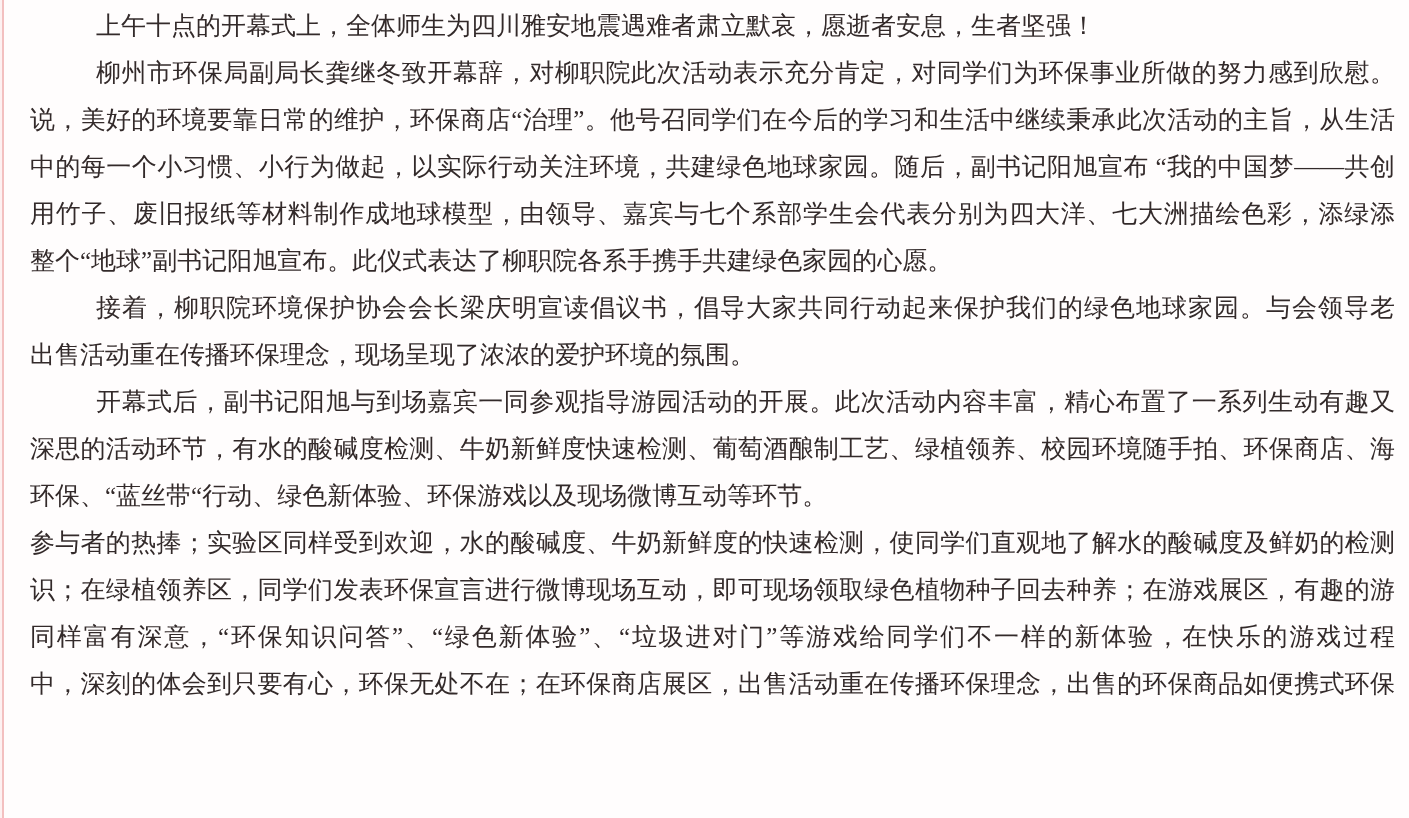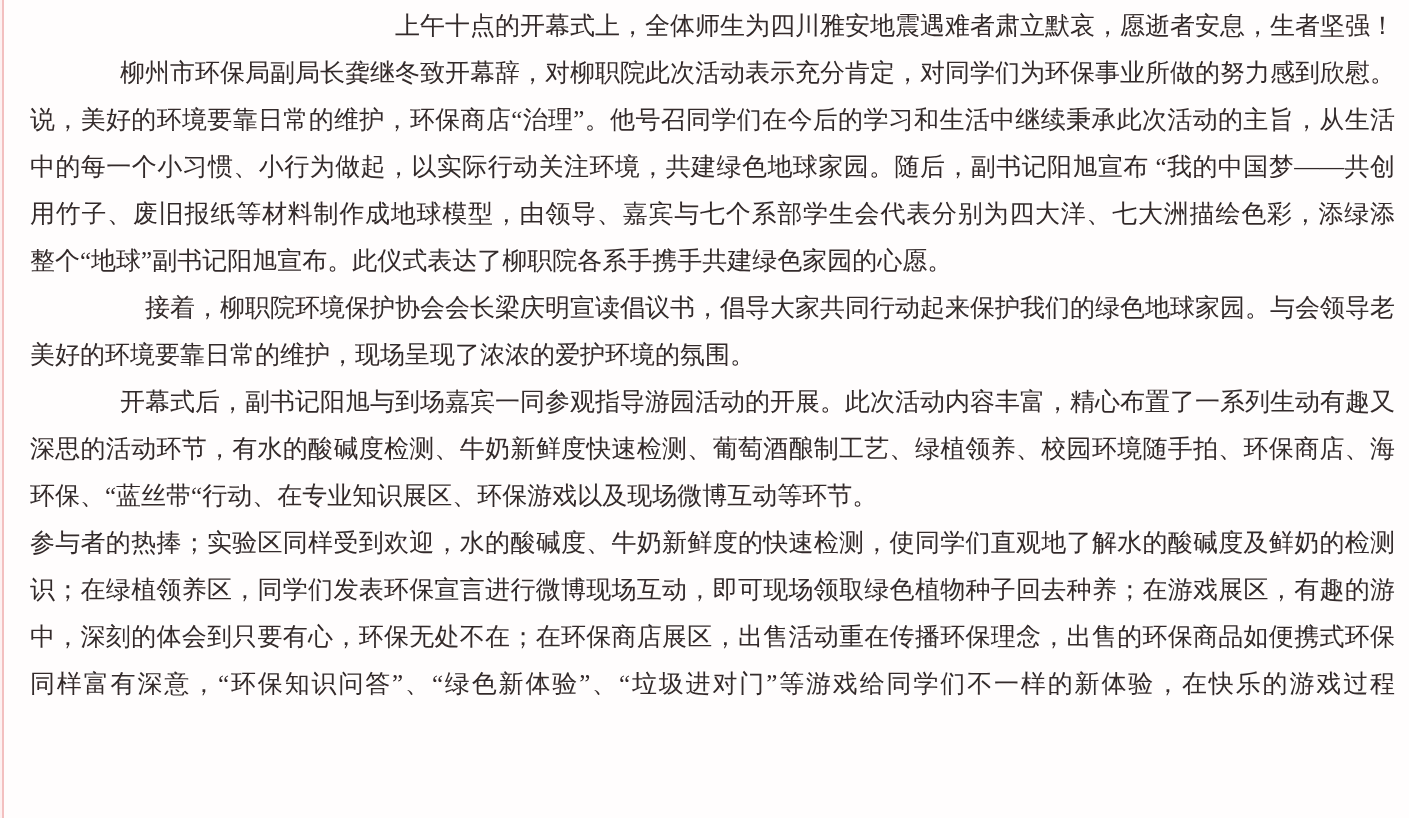--- a/index.html
+++ b/index.html
@@ -47,39 +47,38 @@
   }
   
   .line.fill {
     text-align: justify;
     text-align-last: justify;
     text-justify: inter-character;
   }
   
   .line.indent {
     text-indent: 66px;
-    text-align: right;
   }
 </style>
 </head>
 <body>
 
 <div class="page">
   <div class="left-strip"></div>
   <div class="left-border"></div>
   <div class="content" id="document-content">
       <div class="line indent">上午十点的开幕式上，全体师生为四川雅安地震遇难者肃立默哀，愿逝者安息，生者坚强！</div>
       <div class="line indent fill">柳州市环保局副局长龚继冬致开幕辞，对柳职院此次活动表示充分肯定，对同学们为环保事业所做的努力感到欣慰。他</div>
       <div class="line fill">说，美好的环境要靠日常的维护，环保商店“治理”。他号召同学们在今后的学习和生活中继续秉承此次活动的主旨，从生活</div>
       <div class="line fill">中的每一个小习惯、小行为做起，以实际行动关注环境，共建绿色地球家园。随后，副书记阳旭宣布 “我的中国梦——共创绿</div>
       <div class="line fill">用竹子、废旧报纸等材料制作成地球模型，由领导、嘉宾与七个系部学生会代表分别为四大洋、七大洲描绘色彩，添绿添蓝，</div>
       <div class="line">整个“地球”副书记阳旭宣布。此仪式表达了柳职院各系手携手共建绿色家园的心愿。</div>
       <div class="line indent fill">接着，柳职院环境保护协会会长梁庆明宣读倡议书，倡导大家共同行动起来保护我们的绿色地球家园。与会领导老师、学</div>
-      <div class="line">美好的环境要靠日常的维护，现场呈现了浓浓的爱护环境的氛围。</div>
+      <div class="line">出售活动重在传播环保理念，现场呈现了浓浓的爱护环境的氛围。</div>
       <div class="line indent fill">开幕式后，副书记阳旭与到场嘉宾一同参观指导游园活动的开展。此次活动内容丰富，精心布置了一系列生动有趣又引人</div>
       <div class="line fill">深思的活动环节，有水的酸碱度检测、牛奶新鲜度快速检测、葡萄酒酿制工艺、绿植领养、校园环境随手拍、环保商店、海报</div>
-      <div class="line">环保、“蓝丝带“行动、在专业知识展区、环保游戏以及现场微博互动等环节。</div>
+      <div class="line">环保、“蓝丝带“行动、绿色新体验、环保游戏以及现场微博互动等环节。</div>
       <div class="line fill">参与者的热捧；实验区同样受到欢迎，水的酸碱度、牛奶新鲜度的快速检测，使同学们直观地了解水的酸碱度及鲜奶的检测知</div>
       <div class="line fill">识；在绿植领养区，同学们发表环保宣言进行微博现场互动，即可现场领取绿色植物种子回去种养；在游戏展区，有趣的游戏</div>
+      <div class="line fill">同样富有深意，“环保知识问答”、“绿色新体验”、“垃圾进对门”等游戏给同学们不一样的新体验，在快乐的游戏过程</div>
       <div class="line fill">中，深刻的体会到只要有心，环保无处不在；在环保商店展区，出售活动重在传播环保理念，出售的环保商品如便携式环保</div>
-      <div class="line fill">同样富有深意，“环保知识问答”、“绿色新体验”、“垃圾进对门”等游戏给同学们不一样的新体验，在快乐的游戏过程</div>
     </div>
 </div>
 
 </body></html>

